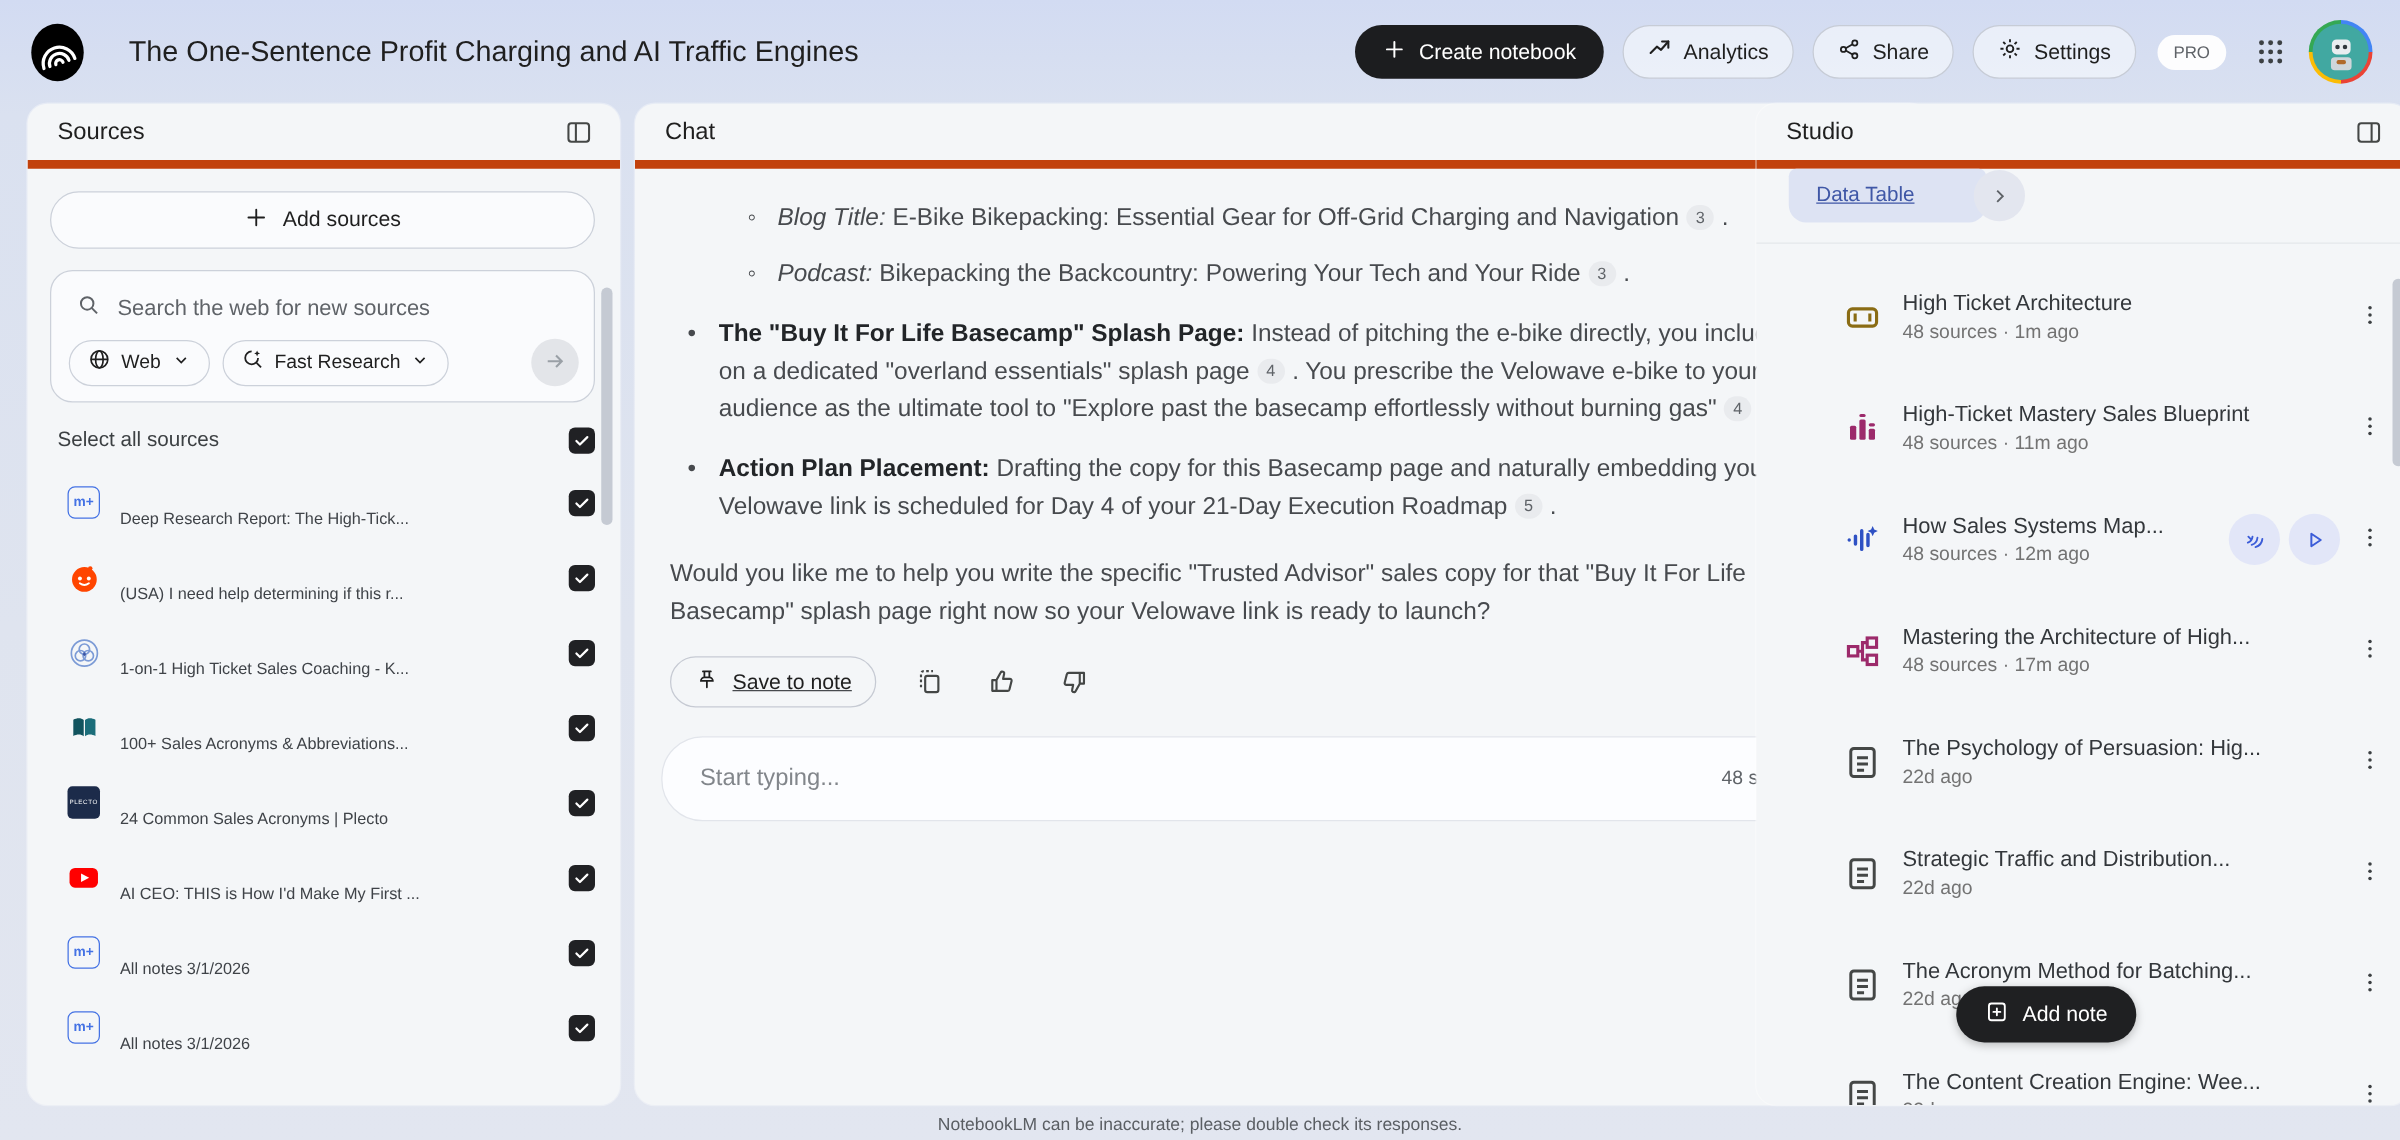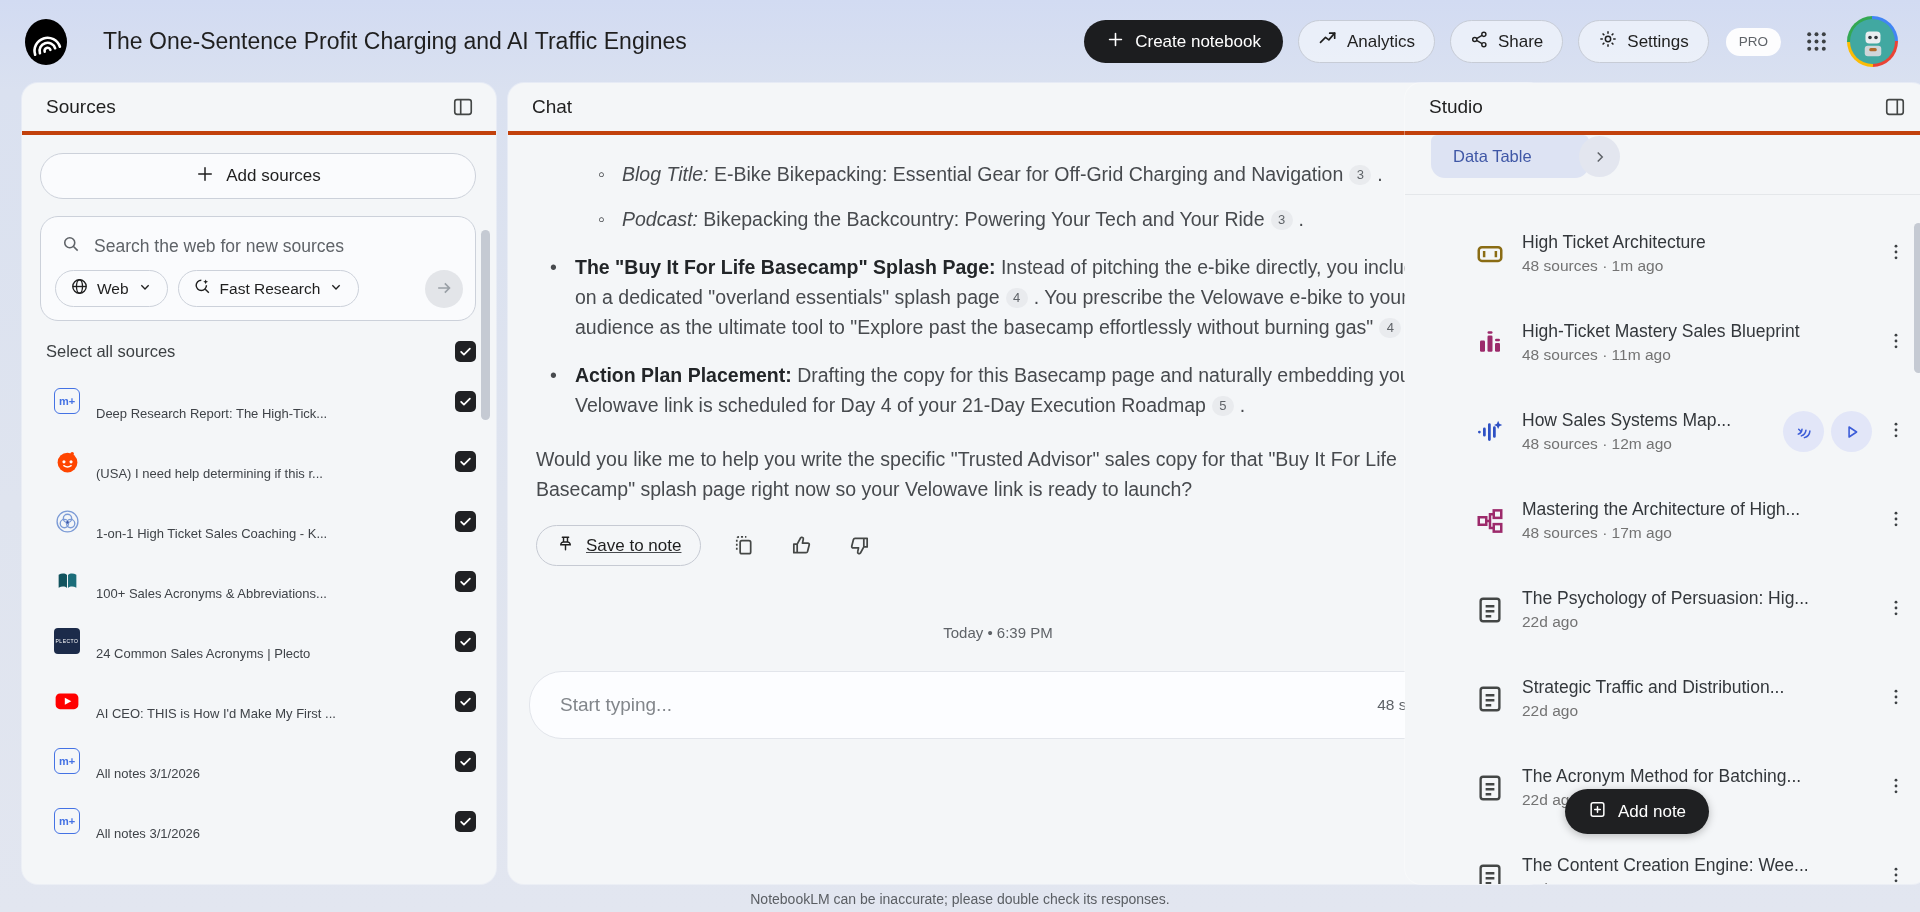--- a/index.html
+++ b/index.html
@@ -22,37 +22,37 @@
   .pro { height:28px; display:flex; align-items:center; padding:0 13px; margin-left:17px; border-radius:14px;
          background:#fdfdfe; color:#5f6368; font-size:13.5px; font-weight:500; }
   .apps-btn { width:34px; height:34px; border:none; background:transparent; margin-left:18px; cursor:pointer; display:flex; align-items:center; justify-content:center; }
   .avatar { width:51px; height:51px; margin-left:14px; border-radius:50%; padding:3px; cursor:pointer;
             background:conic-gradient(#4285f4 0 25%, #ea4335 25% 50%, #fbbc05 50% 75%, #34a853 75% 100%); }
   .avatar-inner { width:100%; height:100%; border-radius:50%; background:#41a8a1; display:flex; align-items:center; justify-content:center; overflow:hidden; }
 
   
   .panel { position:absolute; top:83px; height:801px; background:#f4f6f8; border-radius:16px; overflow:hidden;
            box-shadow:0 0 0 1px rgba(255,255,255,.35); }
-  .panel-head { height:52px; display:flex; align-items:center; padding:0 18px 0 24px; border-bottom:4px solid #c2410c; }
+  .panel-head { height:52px; display:flex; align-items:center; padding:0 18px 0 24px; border-bottom:7px solid #c2410c; }
   .ph-title { font-size:19px; color:#1f1f1f; flex:1; }
   .icon-btn { border:none; background:transparent; cursor:pointer; display:flex; align-items:center; justify-content:center; padding:4px; }
 
   .p-sources { left:22px;  width:474px; }
   .p-chat    { left:508px; width:1036px; }
   .p-studio  { left:1405px; width:523px; }
 
   
   .add-sources { display:flex; align-items:center; justify-content:center; gap:11px; height:46px; margin:18px 20px 0 18px;
                  width:436px; border:1px solid #ccd1da; border-radius:23px; background:#fafbfd; font-size:17px;
                  color:#1f1f1f; font-family:inherit; cursor:pointer; }
   .search-box { margin:17px 20px 0 18px; width:436px; border:1px solid #ccd1da; border-radius:18px; background:#fafbfd; padding:13px 12px 12px 14px; }
   .search-row { display:flex; align-items:center; gap:13px; padding:4px 2px 12px 6px; }
   .search-row input { border:none; outline:none; background:transparent; flex:1; font-size:17.5px; color:#3c4043; font-family:inherit; }
   .search-row input::placeholder { color:#5f6368; }
-  .chip-row { display:flex; align-items:flex-start; }
+  .chip-row { display:flex; align-items:center; }
   .chip { display:flex; align-items:center; gap:8px; height:37px; padding:0 14px; border:1px solid #ccd1da; border-radius:19px;
           background:#fafbfd; font-size:15.5px; color:#1f1f1f; font-family:inherit; cursor:pointer; margin-right:10px; }
   .search-go { width:38px; height:38px; margin-left:auto; border:none; border-radius:50%; background:#e3e5e9; cursor:pointer;
                display:flex; align-items:center; justify-content:center; }
   .select-all { display:flex; align-items:center; margin:20px 20px 0 24px; }
   .select-all span.lbl { flex:1; font-size:16.5px; color:#3c4043; }
   .cbx { width:21px; height:21px; border-radius:5px; background:#202124; display:flex; align-items:center; justify-content:center; cursor:pointer; flex:0 0 auto; }
   .src-list { margin-top:9px; }
   .src-row { height:60px; display:flex; align-items:center; padding:0 20px 0 32px; cursor:pointer; }
   .src-row .fav { width:26px; height:26px; flex:0 0 auto; display:flex; align-items:center; justify-content:center; margin-right:16px; }
@@ -84,21 +84,21 @@
   .input-bar input { flex:1; border:none; outline:none; background:transparent; font-size:19px; color:#a16207; font-family:inherit; }
   .input-bar input::placeholder { color:#82868b; }
   .src-count { font-size:15.5px; color:#5f6368; margin-right:17px; white-space:nowrap; }
   .send-btn { width:51px; height:51px; border:none; border-radius:50%; background:#e3e5e9; cursor:pointer; display:flex; align-items:center; justify-content:center; }
 
   .disclaimer { position:absolute; left:0; right:0; bottom:5px; text-align:center; font-size:14px; color:#5a5e63; }
 
   
   .chip-strip { height:60px; position:relative; border-bottom:1px solid #e4e7ea; }
   .data-chip { position:absolute; left:26px; top:0; width:158px; height:43px; background:#dde3f3; border-radius:6px 6px 14px 14px;
-               display:flex; align-items:center; padding-left:22px; font-size:16.5px; font-weight:500; color:#3f57a6; cursor:pointer; }
+               display:flex; align-items:center; padding-left:22px; font-size:16.5px; font-weight:500; color:#3f57a6; cursor:pointer;text-decoration:underline; }
   .chip-circ { position:absolute; left:174px; top:1px; width:41px; height:41px; border-radius:50%; background:#e3e6ef;
                display:flex; align-items:center; justify-content:center; cursor:pointer; }
   .st-list { padding-top:14px; }
   .st-row { height:89px; display:flex; align-items:center; padding:0 16px 0 28px; cursor:pointer;margin-left:40px; }
   .st-icon { width:34px; height:34px; flex:0 0 auto; margin-right:15px; display:flex; align-items:center; justify-content:center; }
   .st-text { flex:1; min-width:0; }
   .st-title { font-size:17.5px; color:#33373b; white-space:nowrap; overflow:hidden; text-overflow:ellipsis; }
   .st-meta { font-size:15.5px; color:#737373; margin-top:4px; }
   .st-circ { width:41px; height:41px; border-radius:50%; background:#e2e6f8; display:flex; align-items:center; justify-content:center; margin-left:7px; cursor:pointer; flex:0 0 auto; }
   .dots-btn { border:none; background:transparent; cursor:pointer; padding:6px; margin-left:8px; flex:0 0 auto; }
@@ -401,21 +401,20 @@
               <path d="M7.5 10.5L11 4.2c.4-.8 1.4-1 2.1-.6.6.3 1 1 .8 1.7L13 9.5h5.6c1 0 1.7.9 1.5 1.8l-1.8 7c-.2.7-.8 1.2-1.6 1.2H7.5zM7.5 10.5H4v9h3.5z"></path>
             </svg>
         </button>
         <button class="icon-btn">
           <svg viewBox="0 0 24 24" width="23" height="23" fill="none" stroke="#444746" stroke-width="1.8" stroke-linejoin="round" transform="rotate(180)">
               <path d="M7.5 10.5L11 4.2c.4-.8 1.4-1 2.1-.6.6.3 1 1 .8 1.7L13 9.5h5.6c1 0 1.7.9 1.5 1.8l-1.8 7c-.2.7-.8 1.2-1.6 1.2H7.5zM7.5 10.5H4v9h3.5z"></path>
             </svg>
         </button>
       </div>
 
-      <div class="timestamp">Today • 6:39 PM</div>
     </div>
 
     <div class="input-bar">
       <input type="text" placeholder="Start typing..." style="">
       <span class="src-count">48 sources</span>
       <button class="send-btn">
         <span><svg viewBox="0 0 24 24" width="24" height="24" fill="none" stroke="#3c4043" stroke-width="2">
               <path d="M4.5 12h14M12.5 6L18.5 12 12.5 18"></path>
             </svg></span>
       </button>

